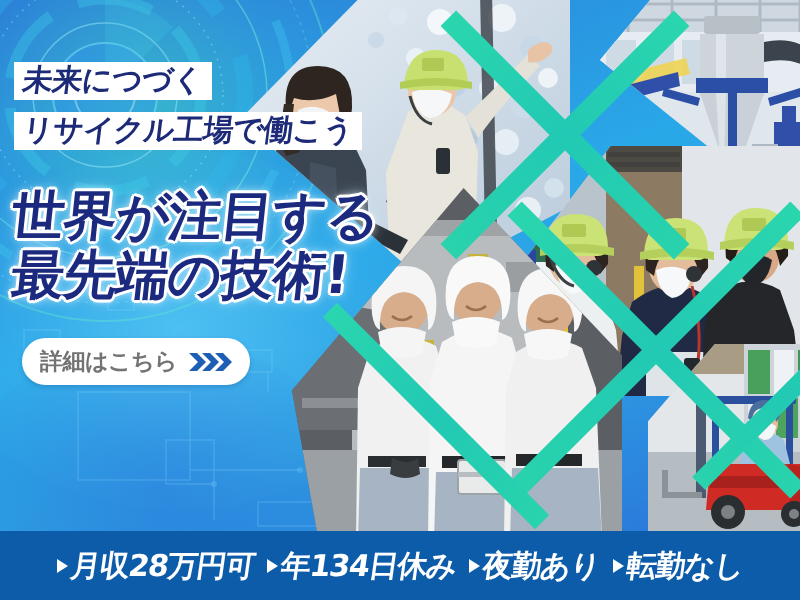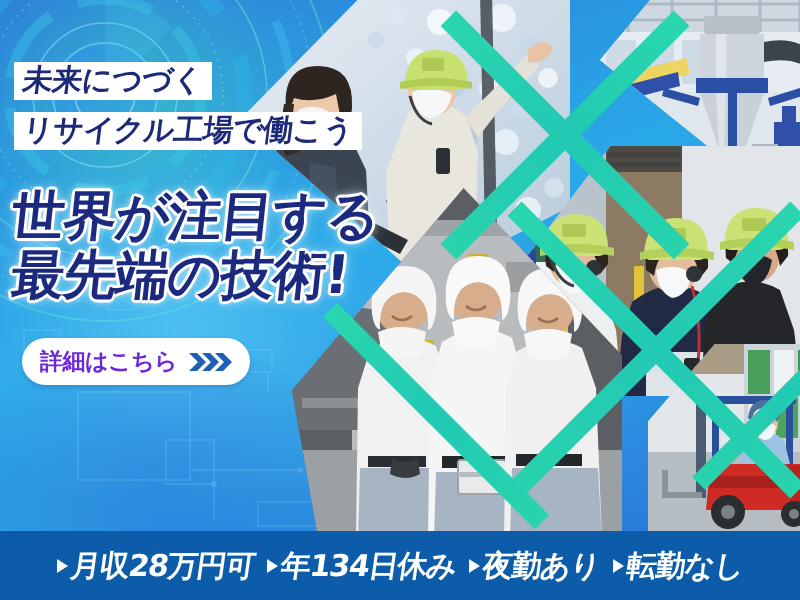--- a/index.html
+++ b/index.html
@@ -122,21 +122,21 @@
     display: flex;
     align-items: center;
     justify-content: center;
     gap: 11px;
     box-shadow: 0 2px 5px rgba(10,50,110,0.22);
     cursor: pointer;
   }
   .cta-label {
     font-size: 23px;
     font-weight: 700;
-    color: #6d28d9;
+    color: #737373;
     letter-spacing: -0.5px;
   }
   .cta-chev { display: flex; align-items: center; }
 
   
   .bottombar {
     position: absolute;
     left: 0; bottom: 0;
     width: 800px; height: 69px;
     background: #0d5ca9;

